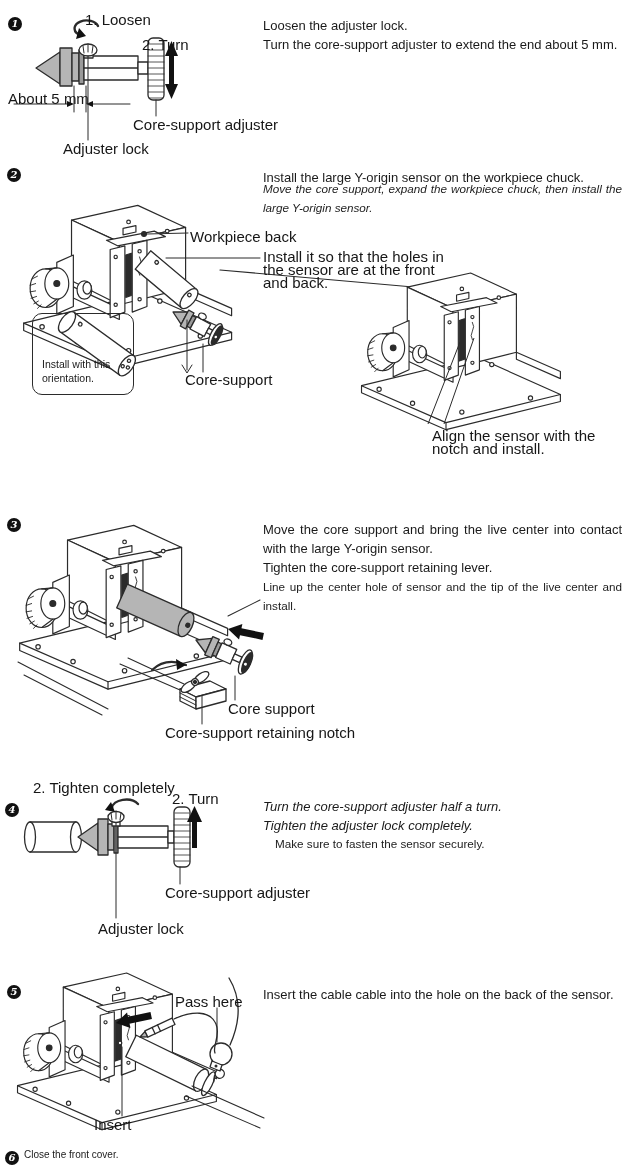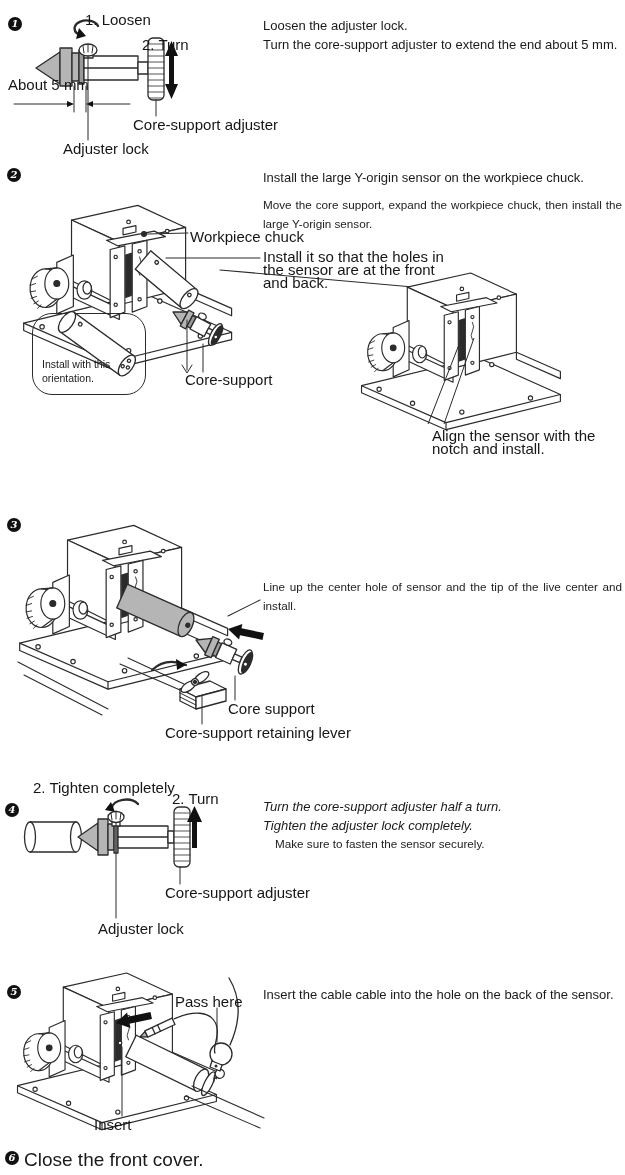--- a/index.html
+++ b/index.html
@@ -10,25 +10,25 @@
   .bullet{position:absolute;width:14px;height:14px;border-radius:50%;background:#111;
           color:#fff;font:italic bold 10px "DejaVu Serif",serif;line-height:14px;
           text-align:center;}
   .maincol{position:absolute;left:263px;width:359px;font-size:13px;line-height:19px;
            text-align:justify;}
   .maincol .line{display:block;}
   .sub{font-size:11.7px;line-height:18.5px;color:#1c1c1c;}
   .nowrap{white-space:nowrap;text-align:left;}
   .lbl{position:absolute;font-size:15px;line-height:13px;white-space:nowrap;color:#161616;}
   .lbl.wrap{white-space:normal;}
-  .callout{position:absolute;left:32px;top:313px;width:114px;height:82px;
-           border:1.4px solid #2b2b2b;border-radius:20px;box-sizing:border-box;}
+  .callout{position:absolute;left:32px;top:313px;width:102px;height:82px;
+           border:1.4px solid #2b2b2b;border-radius:10px;box-sizing:border-box;}
   .callout .txt{position:absolute;left:9px;top:44px;width:90px;font-size:10.5px;
                 line-height:13.5px;}
-  .s6line{position:absolute;left:24px;top:1149px;font-size:19px;}
+  .s6line{position:absolute;left:24px;top:1149px;font-size:10px;}
 </style>
 </head>
 <body>
 
 <div class="page">
 
   <svg width="0" height="0" style="position:absolute;width:0;height:0;" aria-hidden="true">
     <defs>
       <g id="machineG" fill="#fff" stroke="#2b2b2b" stroke-width="1.3" stroke-linejoin="round" stroke-linecap="round">
         <polygon points="4,136 100,178 230,146 136,104"></polygon>
@@ -105,21 +105,21 @@
         </g>
         <g stroke-width="1">
           <line x1="78" y1="48" x2="78" y2="132"></line>
           <line x1="146" y1="92" x2="146" y2="108"></line>
         </g>
       </g>
     </svg>
 
     <div class="lbl" style="left:85px;top:13px;">1. Loosen</div>
     <div class="lbl" style="left:142px;top:24px;margin-top:14px;">2. Turn</div>
-    <div class="lbl" style="left:8px;top:78px;">About 5 mm</div>
+    <div class="lbl" style="left:8px;top:92px;">About 5 mm</div>
     <div class="lbl" style="left:133px;top:118px;">Core-support adjuster</div>
     <div class="lbl" style="left:63px;top:142px;">Adjuster lock</div>
 
     <div class="maincol" style="top:16px;">
       <span class="line">Loosen the adjuster lock.</span>
       <span class="line">Turn the core-support adjuster to extend the end about 5 mm.</span>
     </div>
   </section>
 
   <section class="step">
@@ -177,27 +177,27 @@
     </div>
 
     <svg style="left:348px;top:266px;" width="220" height="170" viewBox="0 0 220 170">
       <use href="#machineG" transform="translate(10,0) scale(0.88)"></use>
       <g stroke="#2b2b2b" stroke-width="1">
         <line x1="112" y1="76" x2="80" y2="158"></line>
         <line x1="126" y1="72" x2="96" y2="158"></line>
       </g>
     </svg>
 
-    <div class="lbl" style="left:190px;top:230px;">Workpiece chuck</div>
+    <div class="lbl" style="left:190px;top:230px;">Workpiece back</div>
     <div class="lbl wrap" style="left:263px;top:250px;width:182px;">Install it so that the holes in the sensor are at the front and back.</div>
     <div class="lbl" style="left:185px;top:373px;">Core-support</div>
     <div class="lbl wrap" style="left:422px;top:429px;width:200px;margin-left:10px;">Align the sensor with the notch and install.</div>
 
     <div class="maincol nowrap" style="top:168px;">Install the large Y-origin sensor on the workpiece chuck.</div>
-    <div class="maincol sub" style="top:196px;">Move the core support, expand the workpiece chuck, then install the large Y-origin sensor.</div>
+    <div class="maincol sub" style="top:180px;font-style:italic;">Move the core support, expand the workpiece chuck, then install the large Y-origin sensor.</div>
   </section>
 
   <section class="step">
     <div class="bullet" style="left:7px;top:518px;">3</div>
 
     <svg style="left:14px;top:512px;" width="260" height="240" viewBox="0 0 260 240">
       <use href="#machineG" transform="translate(2,6) scale(0.92)"></use>
       <g fill="#fff" stroke="#2b2b2b" stroke-width="1.3" stroke-linejoin="round" stroke-linecap="round">
         <g stroke-width="1.1">
           <line x1="4" y1="150" x2="94" y2="197"></line>
@@ -245,22 +245,26 @@
           </g>
         </g>
         <g stroke-width="1">
           <line x1="221" y1="164" x2="221" y2="188"></line>
           <line x1="188" y1="184" x2="188" y2="212"></line>
         </g>
       </g>
     </svg>
 
     <div class="lbl" style="left:228px;top:702px;">Core support</div>
-    <div class="lbl" style="left:165px;top:726px;">Core-support retaining lever</div>
-
+    <div class="lbl" style="left:165px;top:726px;">Core-support retaining notch</div>
+
+    <div class="maincol" style="top:520px;">
+      <span class="line">Move the core support and bring the live center into contact with the large Y-origin sensor.</span>
+      <span class="line">Tighten the core-support retaining lever.</span>
+    </div>
     <div class="maincol sub" style="top:578px;">Line up the center hole of sensor and the tip of the live center and install.</div>
   </section>
 
   <section class="step">
     <div class="bullet" style="left:5px;top:803px;">4</div>
 
     <svg style="left:10px;top:790px;" width="250" height="145" viewBox="0 0 250 145">
       <g fill="#fff" stroke="#2b2b2b" stroke-width="1.3" stroke-linejoin="round" stroke-linecap="round">
         <ellipse cx="20" cy="47" rx="5.5" ry="15"></ellipse>
         <line x1="20" y1="32" x2="66" y2="32"></line>

